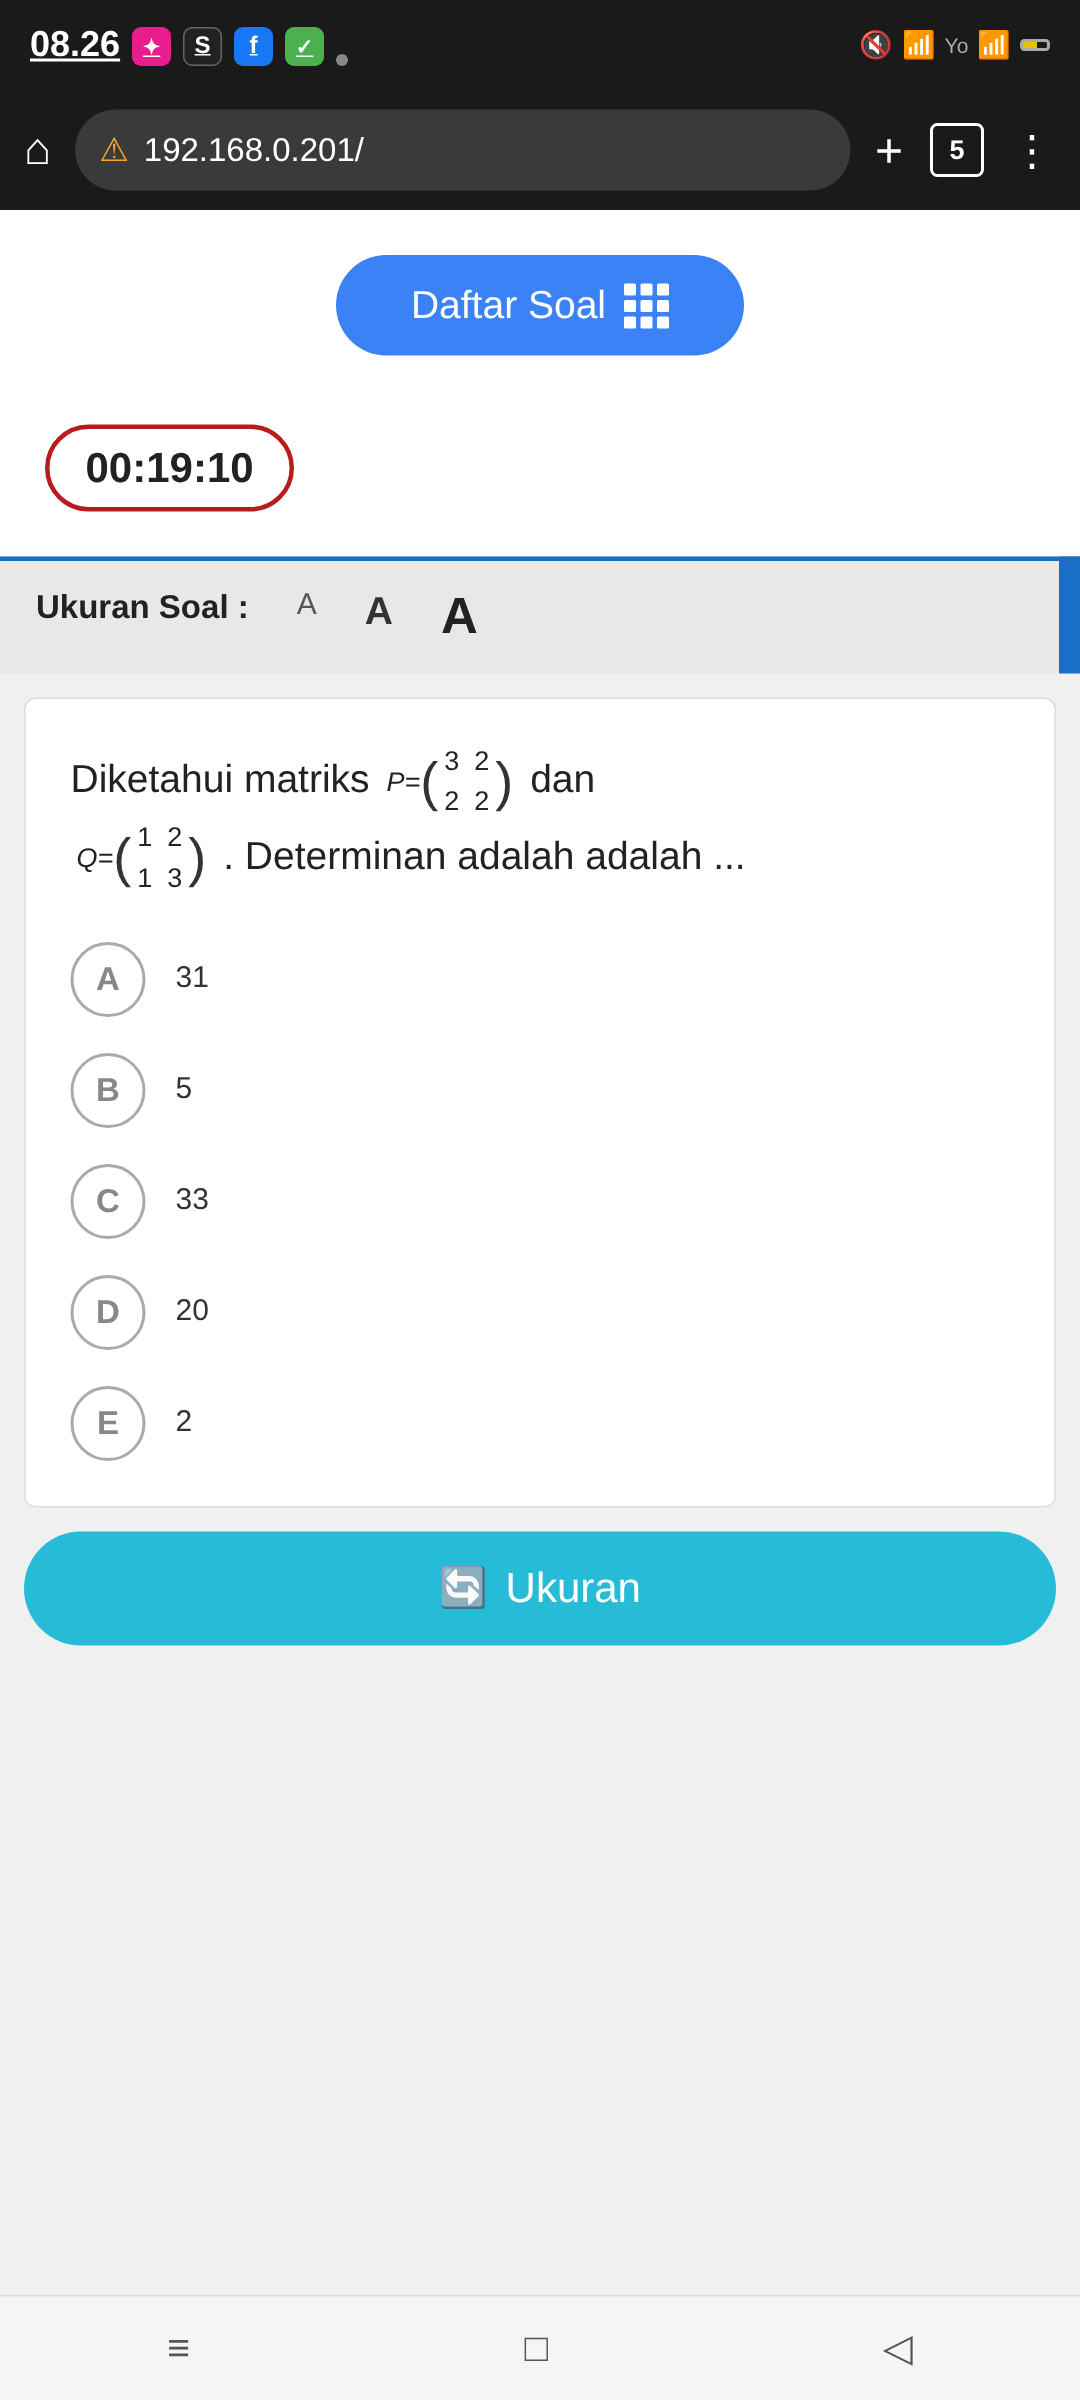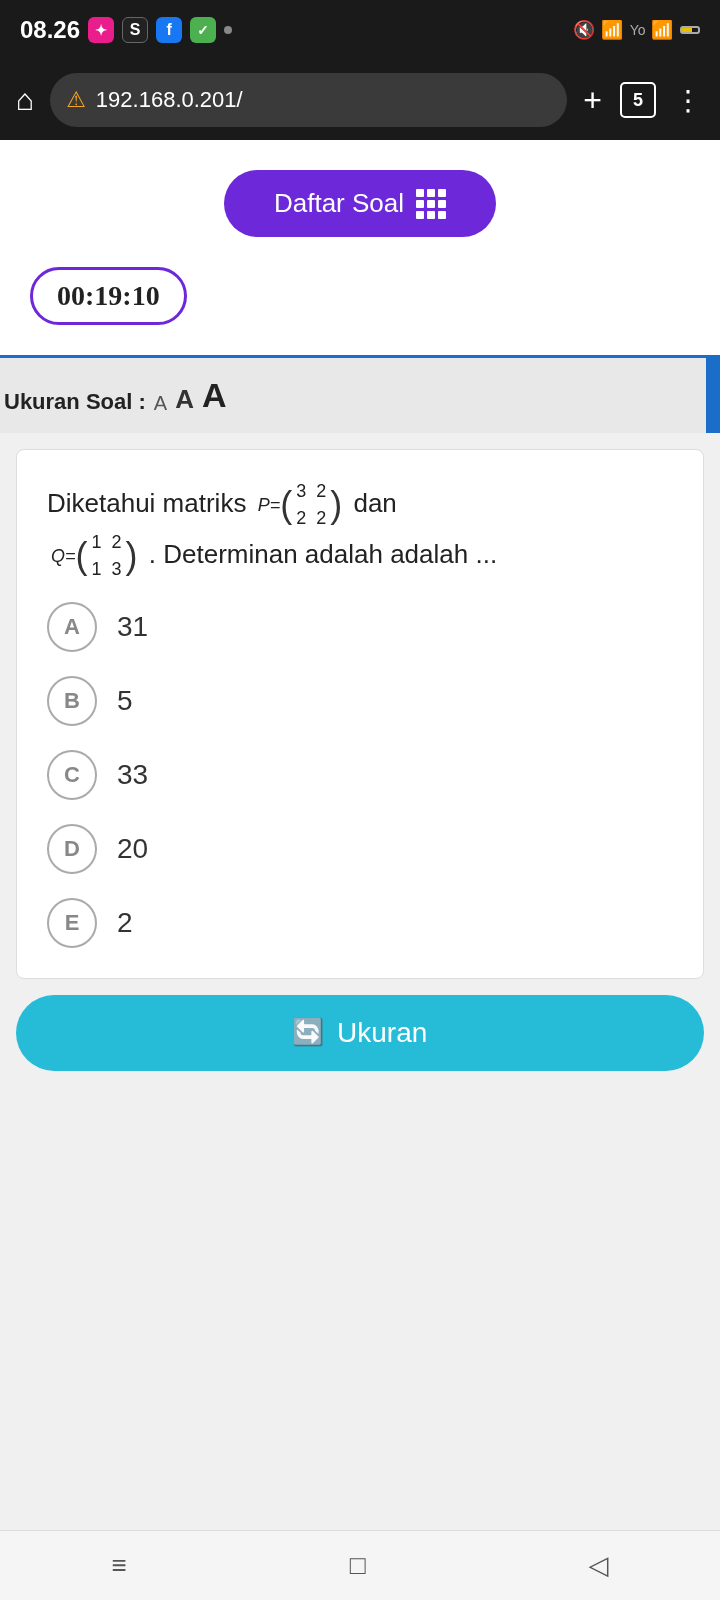--- a/index.html
+++ b/index.html
@@ -22,22 +22,23 @@
       padding: 0 20px;
       color: white;
     }
     .status-time {
       font-size: 24px;
       font-weight: bold;
       color: white;
     }
     .status-left {
       display: flex;
-      align-items: center;
+      align-items: flex-end;
       gap: 8px;
+      text-decoration: underline;
     }
     .status-right {
       display: flex;
       align-items: center;
       gap: 6px;
       font-size: 18px;
     }
     .app-icon {
       width: 26px;
       height: 26px;
@@ -107,21 +108,21 @@
       font-weight: bold;
     }
     .browser-menu {
       color: white;
       font-size: 28px;
       letter-spacing: 2px;
     }
 
     
     .daftar-soal-btn {
-      background: #6d28d9;
+      background: #3b82f6;
       color: white;
       border: none;
       border-radius: 40px;
       padding: 18px 50px;
       font-size: 26px;
       font-weight: 500;
       cursor: pointer;
       display: flex;
       align-items: center;
       gap: 12px;
@@ -135,41 +136,40 @@
     }
     .grid-dot {
       background: white;
       border-radius: 1px;
       width: 8px;
       height: 8px;
     }
 
     
     .timer-badge {
-      border: 3px solid #6d28d9;
+      border: 3px solid #b91c1c;
       border-radius: 30px;
       padding: 10px 24px;
       display: inline-block;
-      margin: 0 0 10px 10px;
-      font-family: Liberation Serif, serif;
+      margin: 16px 0 10px 10px;
     }
     .timer-text {
       font-size: 28px;
       font-weight: bold;
       color: #222;
     }
 
     
     .font-size-bar {
       background: #e8e8e8;
       border-top: 3px solid #1a6ec7;
-      padding: 18px 4px;
-      display: flex;
-      align-items: flex-end;
-      gap: 8px;
+      padding: 18px 24px;
+      display: flex;
+      align-items: flex-start;
+      gap: 32px;
     }
     .font-size-label {
       font-size: 22px;
       font-weight: bold;
       color: #222;
     }
     .font-size-sm { font-size: 20px; color: #555; cursor: pointer; }
     .font-size-md { font-size: 26px; color: #333; cursor: pointer; font-weight: bold; }
     .font-size-lg { font-size: 34px; color: #222; cursor: pointer; font-weight: bold; }
 
@@ -178,21 +178,21 @@
       background: white;
       border: 1px solid #ddd;
       border-radius: 8px;
       padding: 30px;
       margin: 16px;
     }
     .question-text {
       font-size: 26px;
       color: #222;
       line-height: 1.7;
-      margin-bottom: 20px;
+      margin-bottom: 30px;
     }
     .matrix-inline {
       display: inline-flex;
       align-items: center;
       vertical-align: middle;
       margin: 0 4px;
     }
     .matrix-bracket {
       font-size: 36px;
       color: #333;
@@ -230,21 +230,21 @@
       border: 2px solid #aaa;
       display: flex;
       align-items: center;
       justify-content: center;
       font-size: 22px;
       font-weight: bold;
       color: #888;
       flex-shrink: 0;
     }
     .option-text {
-      font-size: 28px;
+      font-size: 20px;
       color: #333;
     }
 
     
     .refresh-btn {
       background: #26bcd7;
       color: white;
       border: none;
       border-radius: 40px;
       width: calc(100% - 32px);

